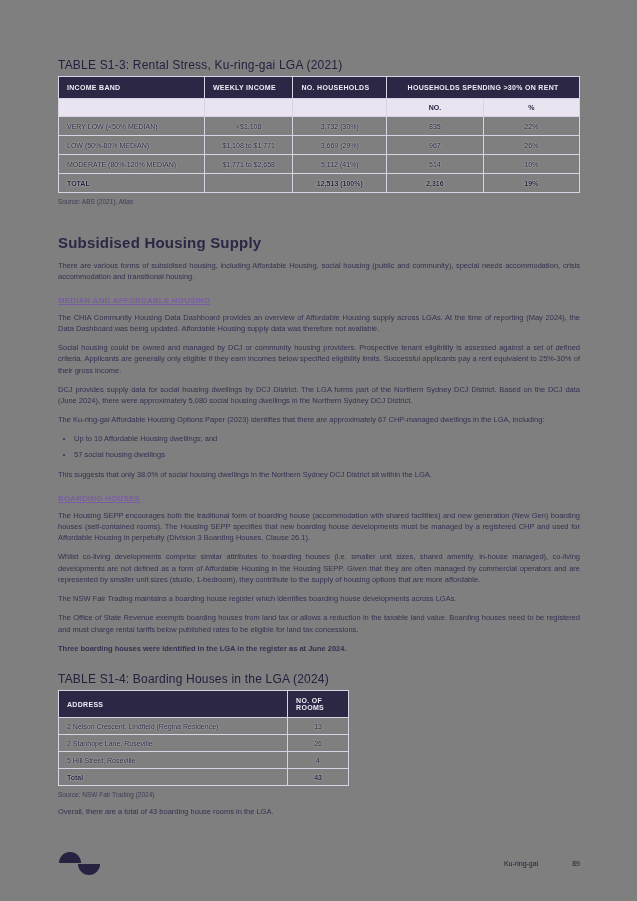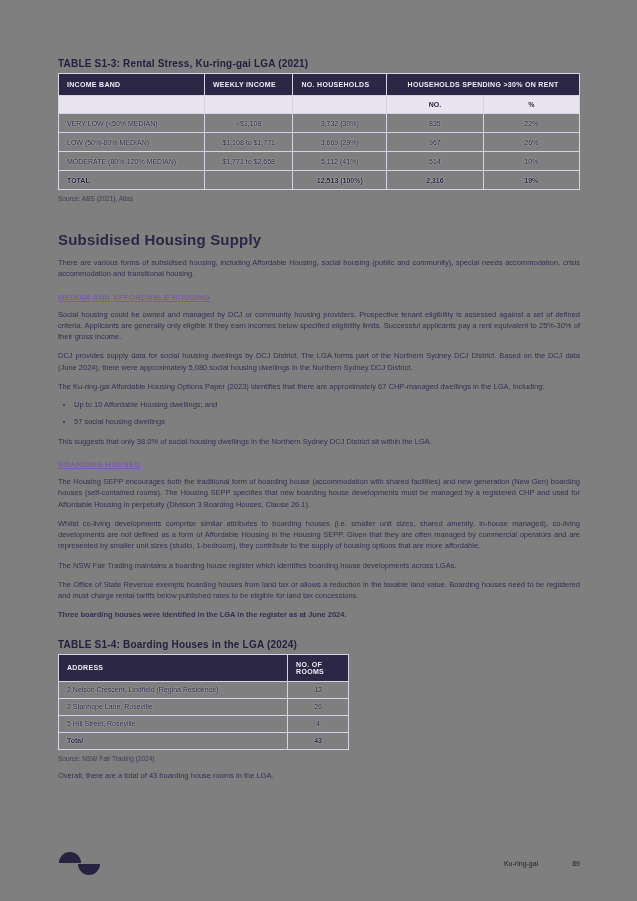--- a/index.html
+++ b/index.html
@@ -6,21 +6,21 @@
   .page{
     width:637px;height:901px;position:relative;overflow:hidden;
     background:#7f7f7f;
     font-family:"Liberation Sans",sans-serif;
     color:#312d4e;
     box-sizing:border-box;
   }
   .content{padding:58px 57px 0 58px;}
 
   .tbl-caption{
-    font-size:10px;font-weight:bold;color:#24203f;
+    font-size:12px;font-weight:normal;color:#24203f;
     letter-spacing:.2px;margin:0 0 4px 0;
   }
 
   table{border-collapse:collapse;width:100%;}
   table, th, td{border:1px solid #d9d3e6;}
   th{font-size:7px;font-weight:bold;}
   td{font-size:7px;}
 
   .t1 thead th{
     background:#2b2745;color:#eeebf5;text-align:left;
@@ -148,20 +148,21 @@
     </table>
 
     <p class="source">Source: ABS (2021), Atlas</p>
 
     <h1 class="doc-title">Subsidised Housing Supply</h1>
 
     <p class="body">There are various forms of subsidised housing, including Affordable Housing, social housing (public and community), special needs accommodation, crisis accommodation and transitional housing.</p>
 
     <div class="subsection">MEDIAN AND AFFORDABLE HOUSING</div>
 
+    <p class="body">The CHIA Community Housing Data Dashboard provides an overview of Affordable Housing supply across LGAs. At the time of reporting (May 2024), the Data Dashboard was being updated. Affordable Housing supply data was therefore not available.</p>
     <p class="body">Social housing could be owned and managed by DCJ or community housing providers. Prospective tenant eligibility is assessed against a set of defined criteria. Applicants are generally only eligible if they earn incomes below specified eligibility limits. Successful applicants pay a rent equivalent to 25%-30% of their gross income.</p>
     <p class="body">DCJ provides supply data for social housing dwellings by DCJ District. The LGA forms part of the Northern Sydney DCJ District. Based on the DCJ data (June 2024), there were approximately 5,080 social housing dwellings in the Northern Sydney DCJ District.</p>
     <p class="body">The Ku-ring-gai Affordable Housing Options Paper (2023) identifies that there are approximately 67 CHP-managed dwellings in the LGA, including:</p>
 
     <ul class="bullets">
       <li>Up to 10 Affordable Housing dwellings; and</li>
       <li>57 social housing dwellings</li>
     </ul>
 
     <p class="body">This suggests that only 38.0% of social housing dwellings in the Northern Sydney DCJ District sit within the LGA.</p>

